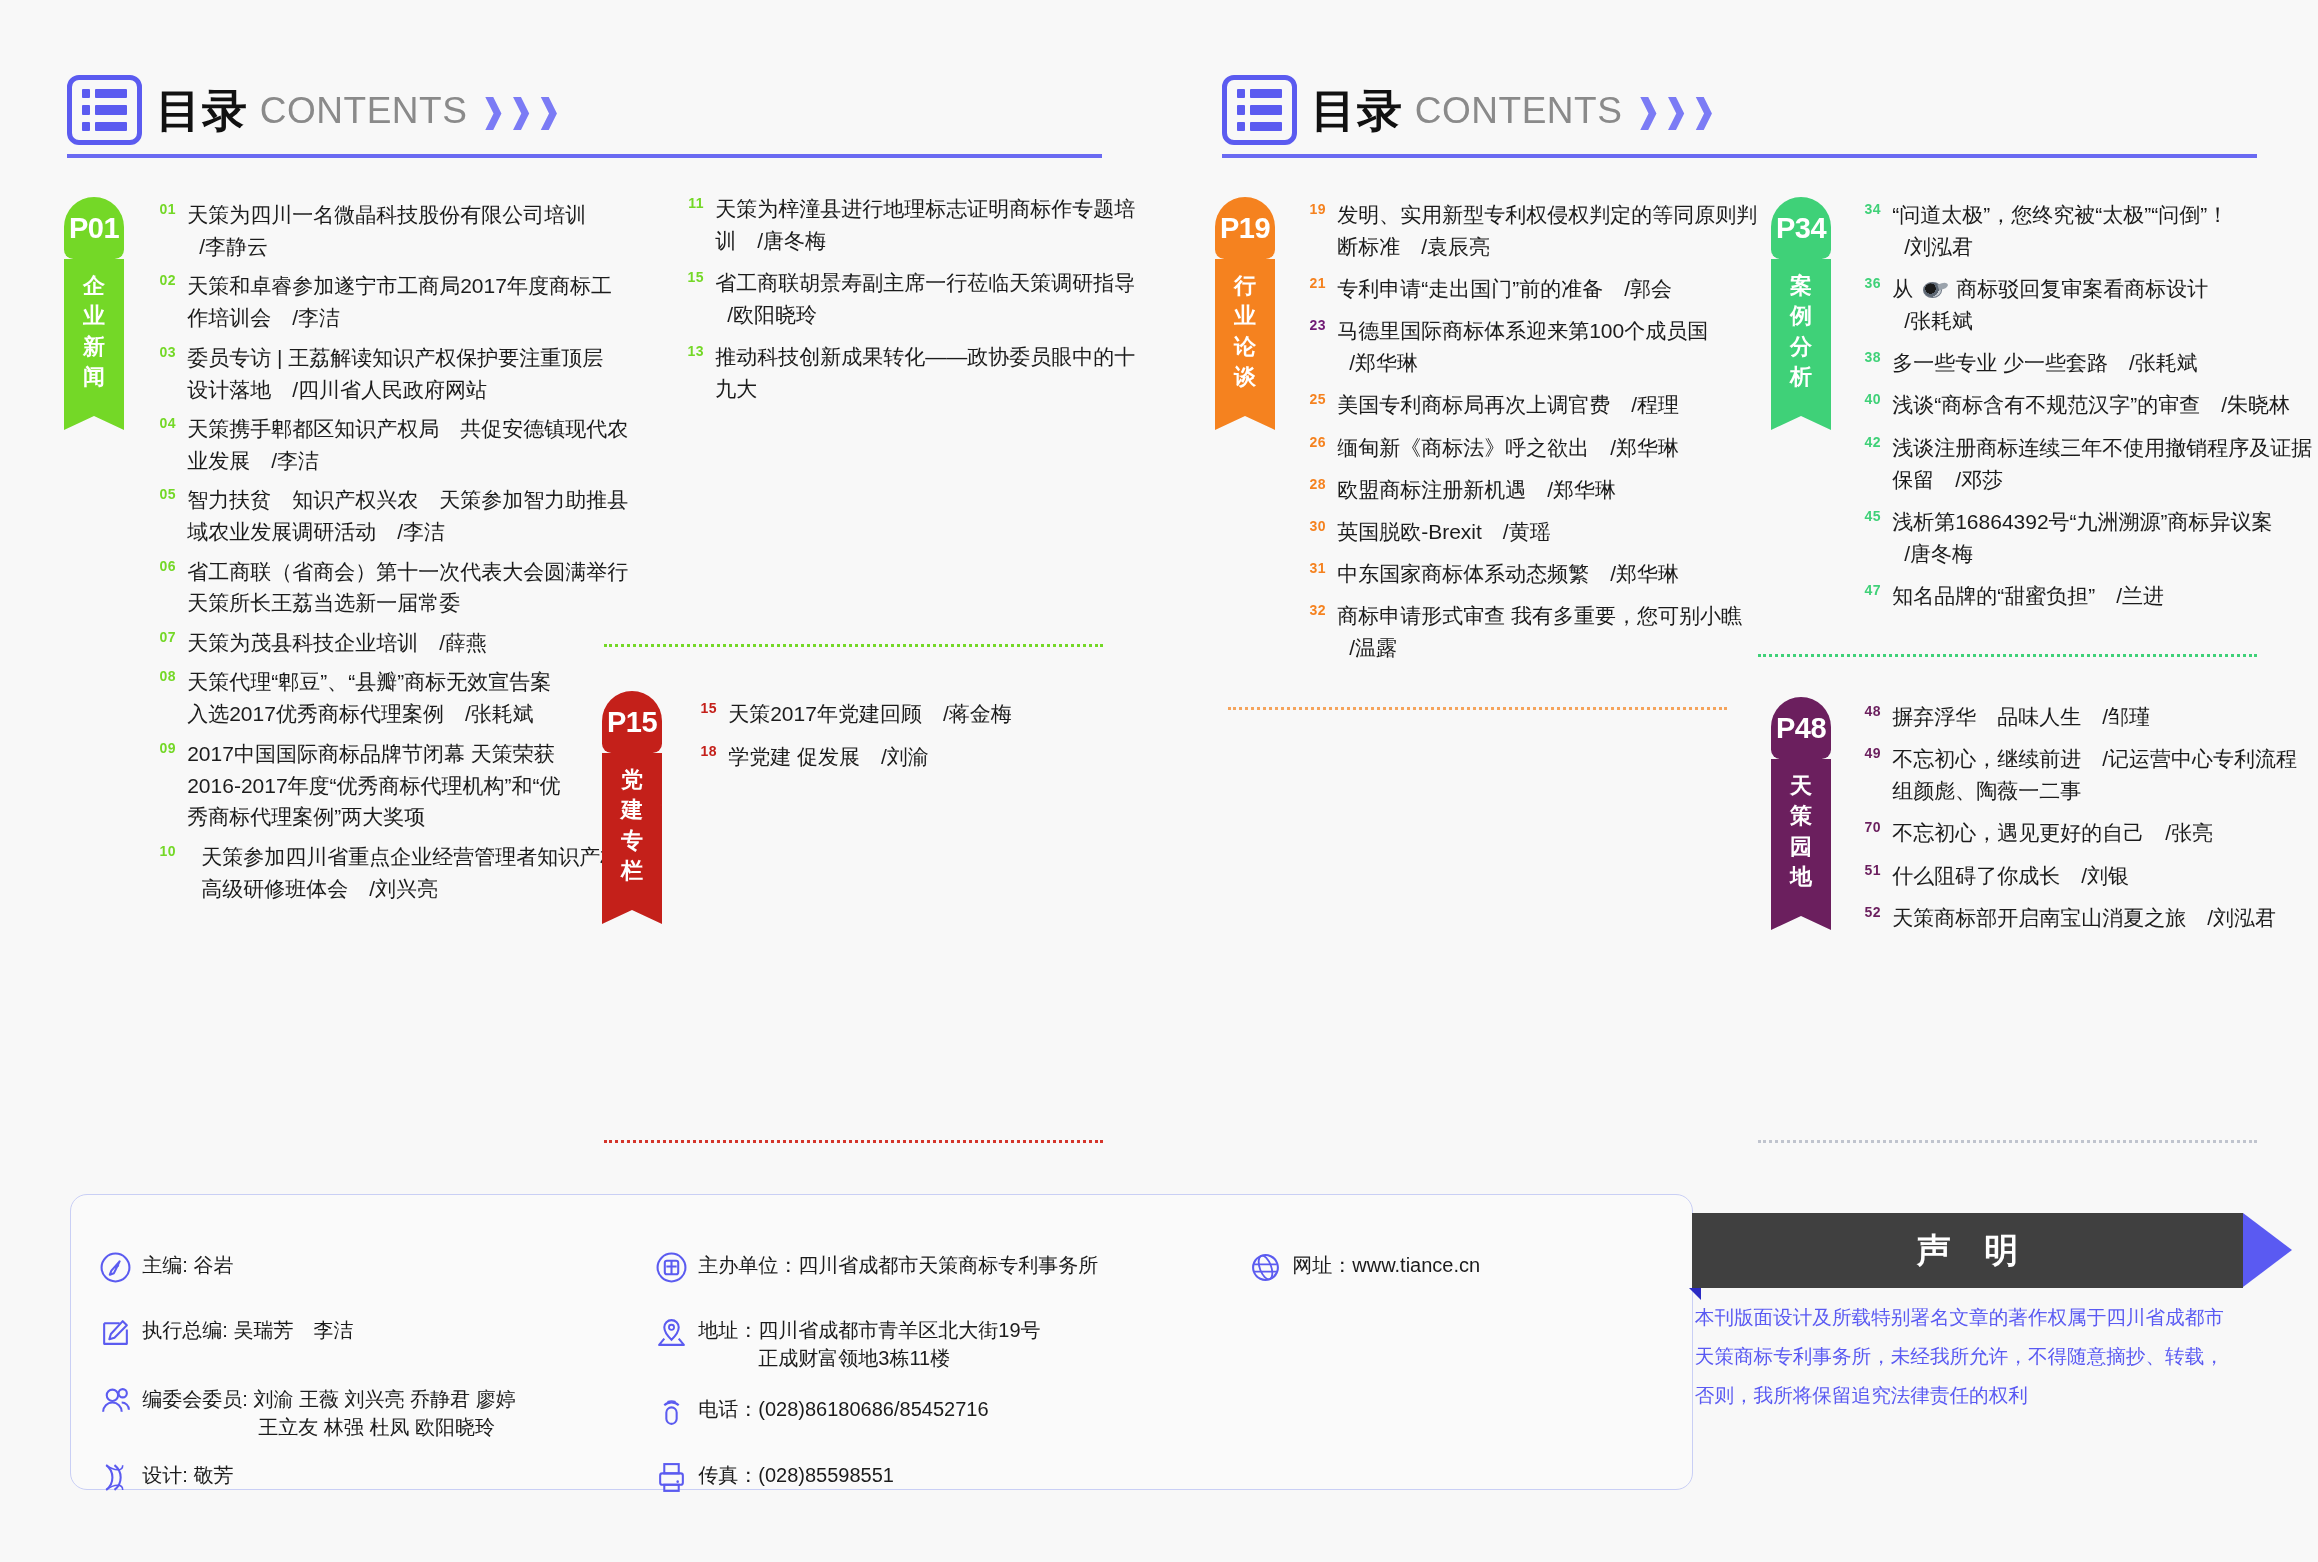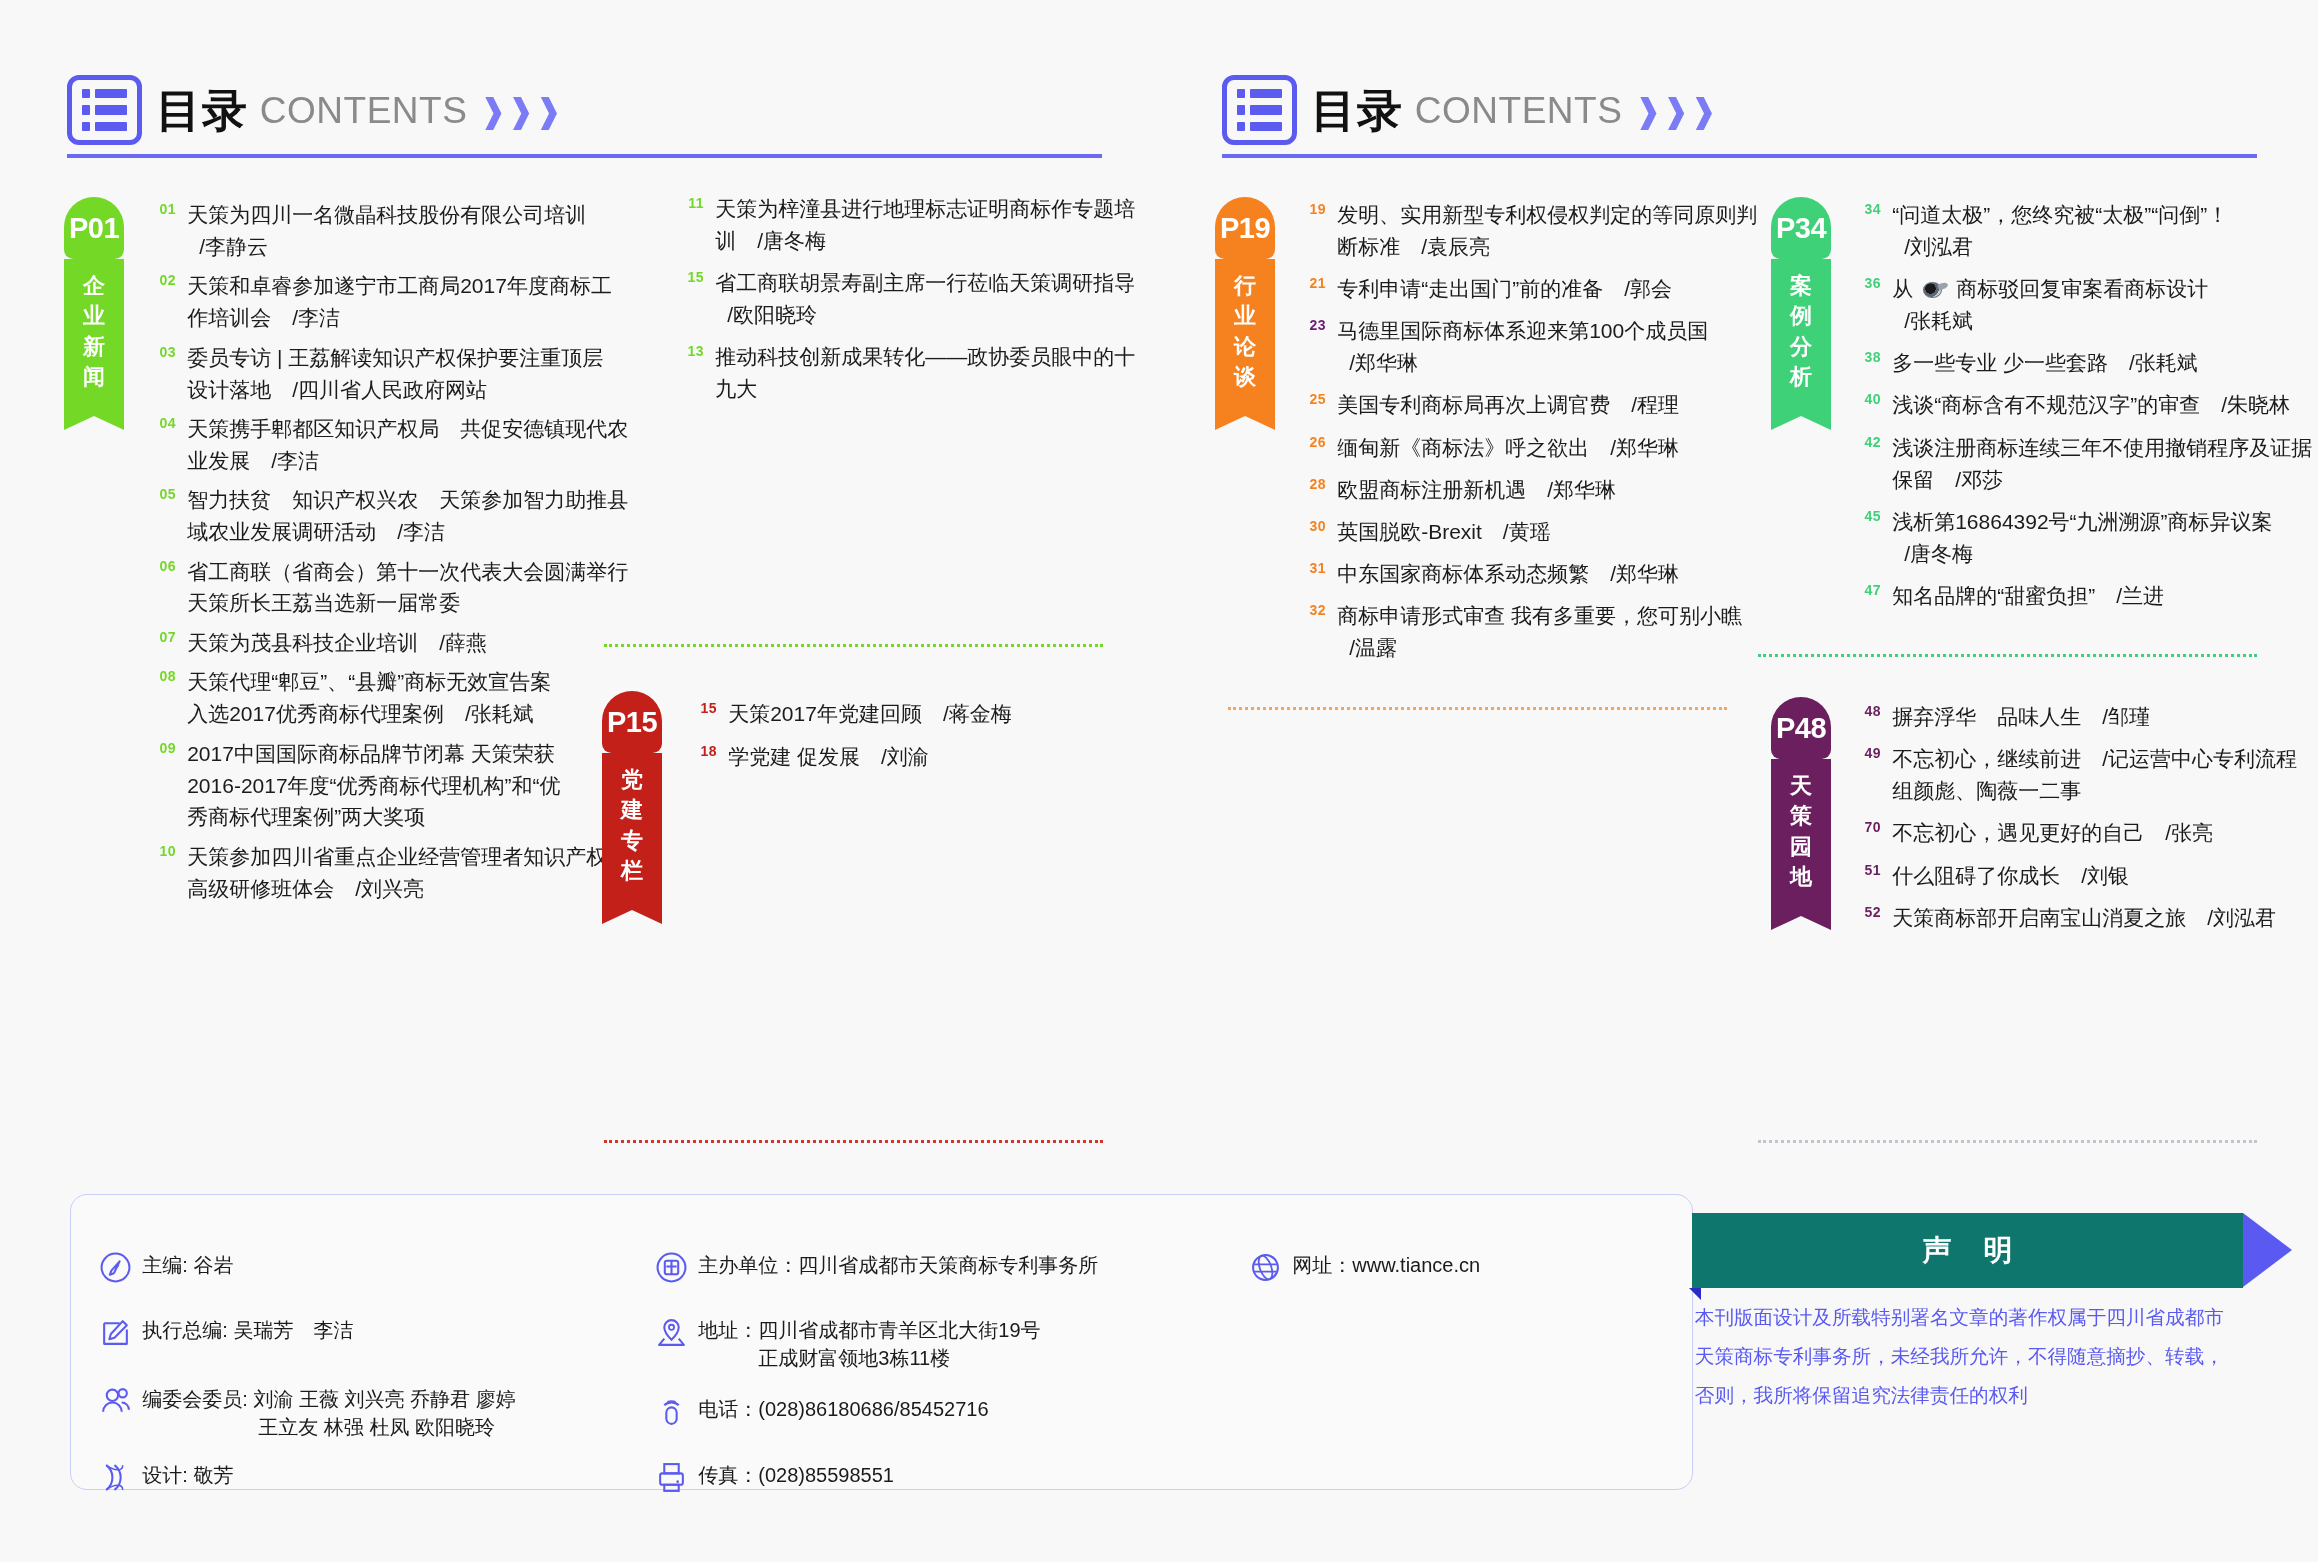--- a/index.html
+++ b/index.html
@@ -81,23 +81,23 @@
   .fitem{position:absolute;display:flex;align-items:flex-start;margin-top:28px;}
   .ficon{width:33px;height:33px;flex:none;margin-right:10.3px;}
   .ficon svg{width:33px;height:33px;display:block;}
   .ftext{font-size:20px;line-height:1.42;color:#1b1b1b;}
   .ftext .sub{display:block;}
   .ftext .lbl{}
 
   
   .decl{position:absolute;}
   .decl-banner{
-    position:relative;height:75px;background:#0f766e;
+    position:relative;height:75px;background:#404040;
     display:flex;align-items:center;justify-content:center;
-    color:#fff;font-size:29px;font-weight:bold;letter-spacing:12px;
+    color:#fff;font-size:34px;font-weight:bold;letter-spacing:12px;
     text-indent:12px;
   }
   .decl-banner::after{
     content:"";position:absolute;right:-49px;top:0;
     border-top:37px solid transparent;border-bottom:37px solid transparent;
     border-left:49px solid #5a5af2;
   }
   .decl-banner::before{
     content:"";position:absolute;left:-2.8px;bottom:-12px;
     border-top:12px solid #2b2bc4;border-left:12px solid transparent;
@@ -233,21 +233,21 @@
         </div>
       </div>
       <div class="entry" style="margin-bottom: 7.5px;">
         <div class="enum" style="color: rgb(116, 216, 39);">09</div>
         <div class="etxt">
           <div class="ln">2017中国国际商标品牌节闭幕 天策荣获</div>
           <div class="ln">2016-2017年度“优秀商标代理机构”和“优</div>
           <div class="ln">秀商标代理案例”两大奖项</div>
         </div>
       </div>
-      <div class="entry" style="margin-bottom: 7.5px;">
+      <div class="entry" style="margin-bottom: 7.5px; gap: 14px;">
         <div class="enum" style="color: rgb(116, 216, 39);">10</div>
         <div class="etxt">
           <div class="ln">天策参加四川省重点企业经营管理者知识产权</div>
           <div class="ln">高级研修班体会　/刘兴亮</div>
         </div>
       </div>
     </div>
 
   <div class="col" id="col2" style="left:664px;top:193px;width:435px;">
       <div class="entry" style="margin-bottom: 10.3px;">

